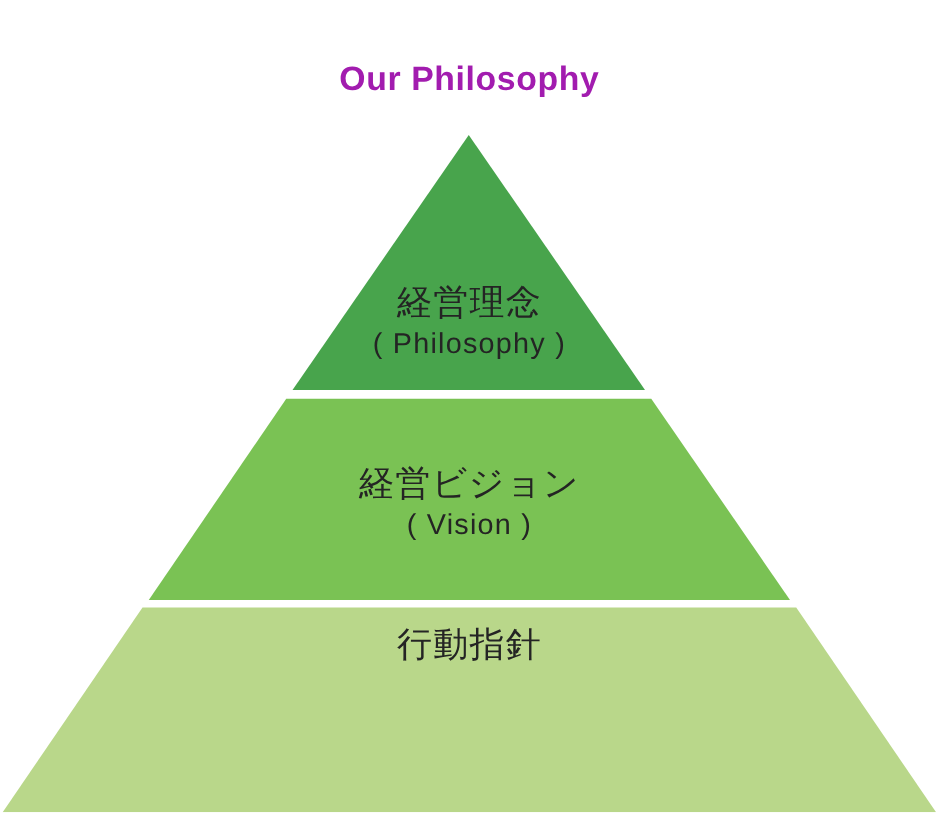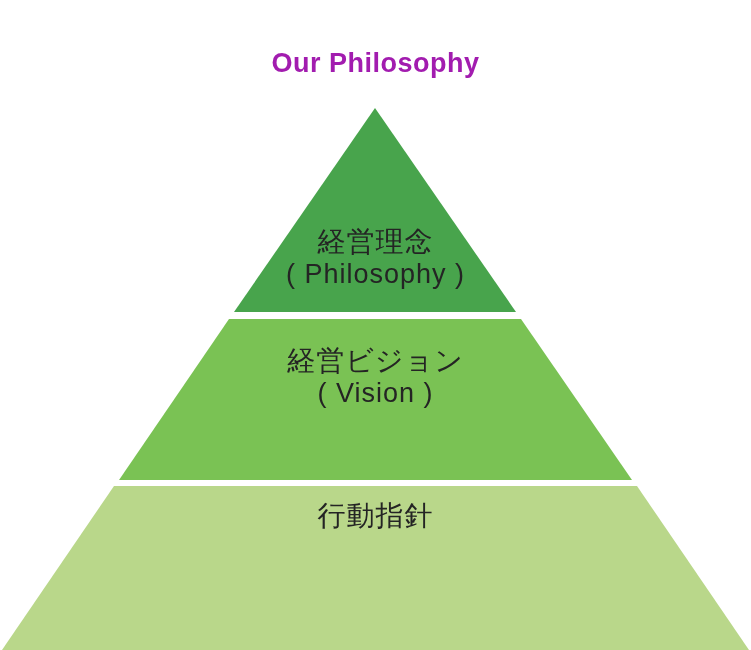--- a/index.html
+++ b/index.html
@@ -37,26 +37,26 @@
     color: #242424;
   }
   .tier-label .ja {
     display: block;
     font-size: 28px;
     letter-spacing: 1px;
     line-height: 34px;
   }
   .tier-label .en {
     display: block;
-    font-size: 27px;
+    font-size: 23px;
     letter-spacing: 1px;
     line-height: 30px;
   }
   .label-1 { top: 212px; margin-top: 13px; }
-  .label-2 { top: 344px; }
+  .label-2 { top: 370px; }
   .label-3 { top: 499px; }
 </style>
 </head>
 <body>
 
 <div class="canvas">
 
   <div class="title">Our Philosophy</div>
 
   <svg class="pyramid-svg" width="751" height="650" viewBox="0 0 751 650">

